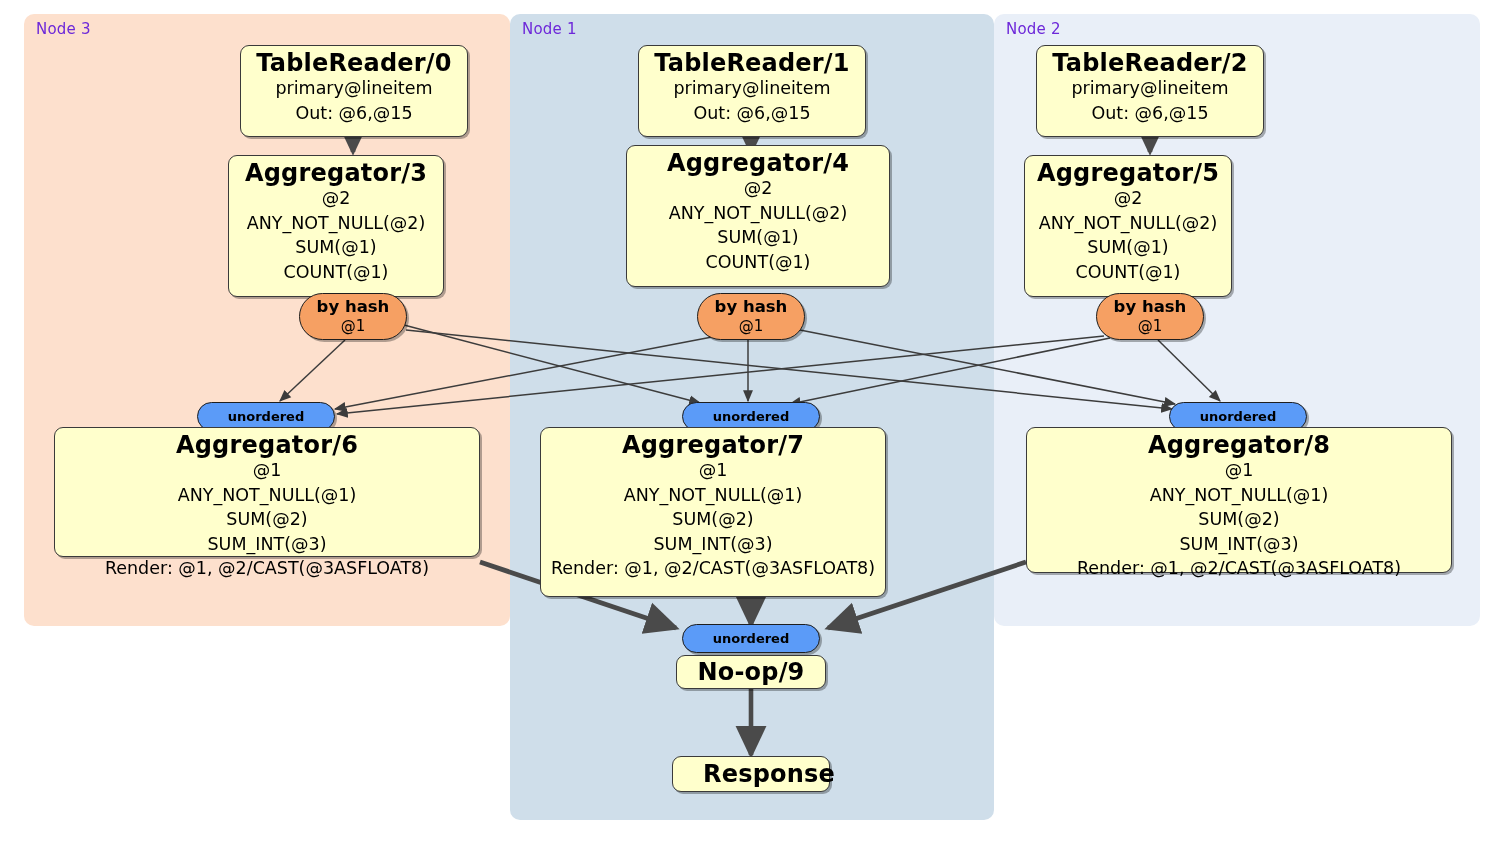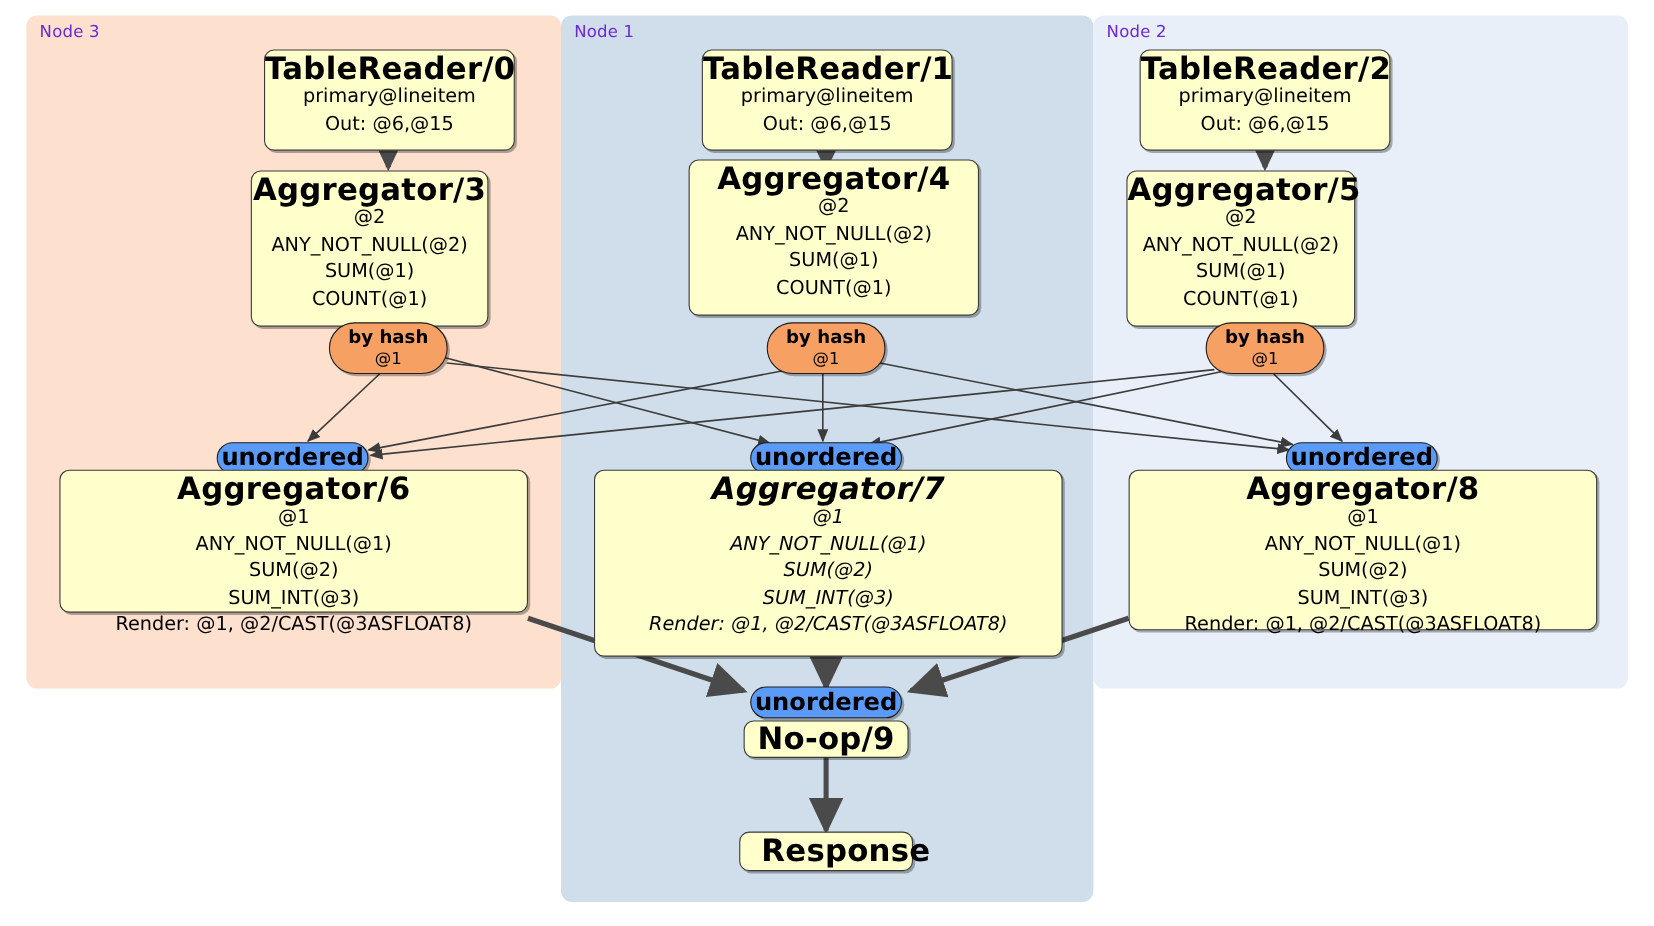--- a/index.html
+++ b/index.html
@@ -49,21 +49,21 @@
     background: #ffffcc;
     border: 1.6px solid #3a3a3a;
     border-radius: 9px;
     text-align: center;
     color: #000;
     box-shadow: 2px 2px 0 rgba(0,0,0,.30);
     padding-top: 4px;
   }
   .box .ttl {
     font-weight: bold;
-    font-size: 28px;
+    font-size: 24px;
     line-height: 26px;
     letter-spacing: .2px;
   }
   .box .ln {
     font-size: 17.5px;
     line-height: 24.5px;
   }
   .box.single {
     display: flex;
     align-items: center;
@@ -93,21 +93,21 @@
   .pill.hash .ln {
     font-size: 15px;
     line-height: 19px;
   }
   .pill.unord {
     background: #5b9bf8;
     display: flex;
     align-items: center;
     justify-content: center;
     font-weight: bold;
-    font-size: 22px;
+    font-size: 13px;
   }
 </style>
 </head>
 <body>
 
 <div id="stage">
 
   <div class="panel" id="panel-node3">
     <div class="panel-label">Node 3</div>
   </div>
@@ -231,21 +231,21 @@
 
   <div class="box" style="left:54px; top:427px; width:426px; height:130px;">
     <div class="ttl">Aggregator/6</div>
     <div class="ln">@1</div>
     <div class="ln">ANY_NOT_NULL(@1)</div>
     <div class="ln">SUM(@2)</div>
     <div class="ln">SUM_INT(@3)</div>
     <div class="ln">Render: @1, @2/CAST(@3ASFLOAT8)</div>
   </div>
 
-  <div class="box" style="left:540px; top:427px; width:426px; height:170px;font-style:italic;">
+  <div class="box" style="left:540px; top:427px; width:346px; height:170px;">
     <div class="ttl">Aggregator/7</div>
     <div class="ln">@1</div>
     <div class="ln">ANY_NOT_NULL(@1)</div>
     <div class="ln">SUM(@2)</div>
     <div class="ln">SUM_INT(@3)</div>
     <div class="ln">Render: @1, @2/CAST(@3ASFLOAT8)</div>
   </div>
 
   <div class="box" style="left:1026px; top:427px; width:426px; height:146px;">
     <div class="ttl">Aggregator/8</div>

